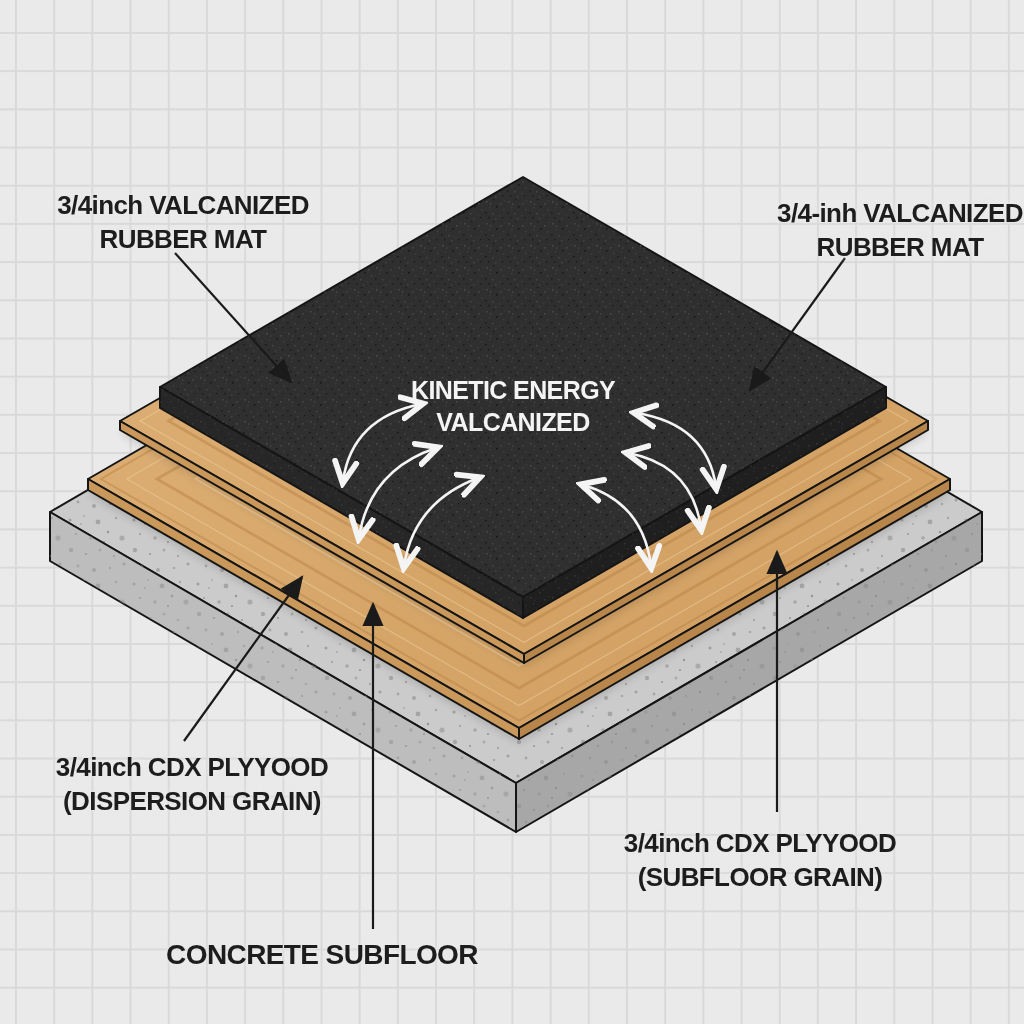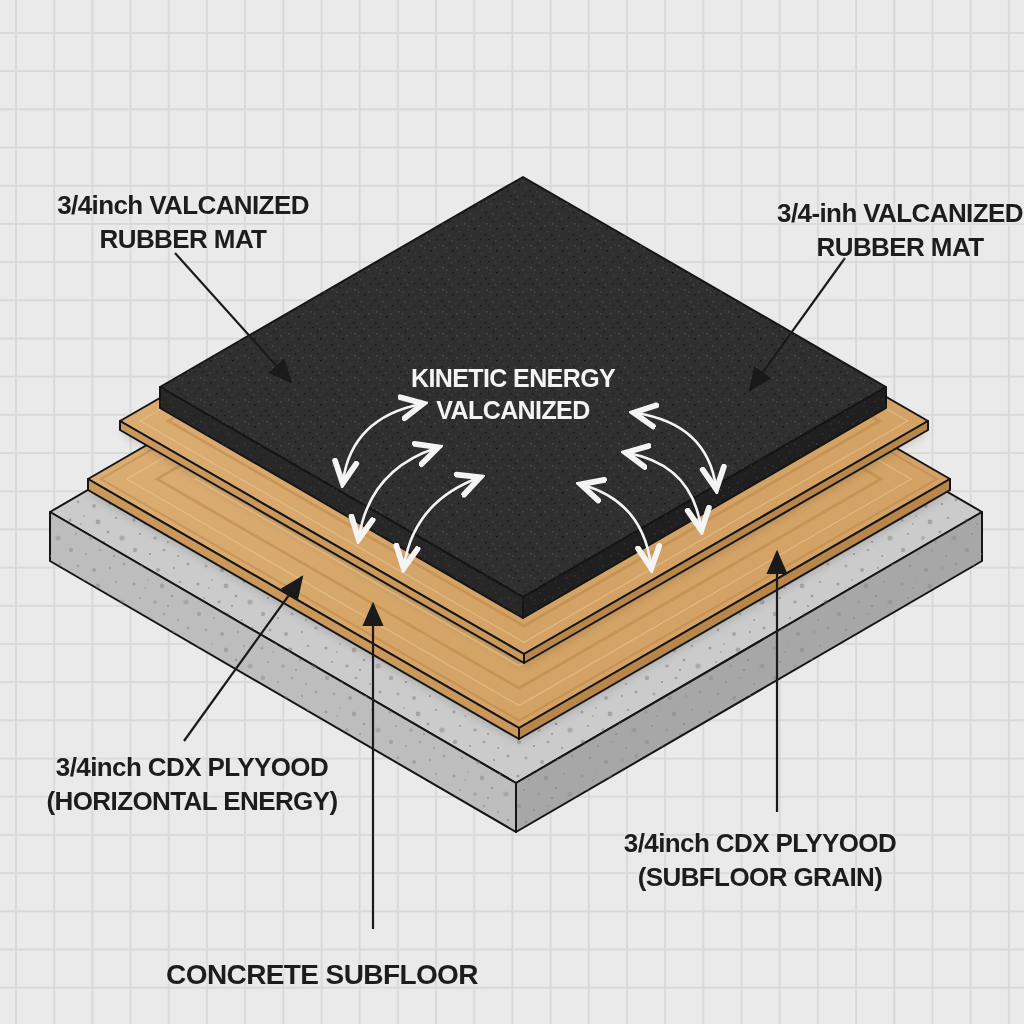--- a/index.html
+++ b/index.html
@@ -182,32 +182,32 @@
   <div class="label lbl-dark" style="left:183px;top:188px;">
     <span class="ln">3/4inch VALCANIZED</span>
     <span class="ln">RUBBER MAT</span>
   </div>
 
   <div class="label lbl-dark" style="left:852px;top:196px;margin-left:48px;">
     <span class="ln">3/4-inh VALCANIZED</span>
     <span class="ln">RUBBER MAT</span>
   </div>
 
-  <div class="label lbl-white" style="left:513px;top:362px;">
+  <div class="label lbl-white" style="left:513px;top:374px;">
     <span class="ln">KINETIC ENERGY</span>
     <span class="ln">VALCANIZED</span>
   </div>
 
   <div class="label lbl-dark" style="left:192px;top:750px;">
     <span class="ln">3/4inch CDX PLYYOOD</span>
-    <span class="ln">(HORIZONTAL ENERGY)</span>
+    <span class="ln">(DISPERSION GRAIN)</span>
   </div>
 
   <div class="label lbl-dark" style="left:760px;top:826px;">
     <span class="ln">3/4inch CDX PLYYOOD</span>
     <span class="ln">(SUBFLOOR GRAIN)</span>
   </div>
 
-  <div class="label lbl-dark lbl-concrete" style="left:322px;top:938px;margin-top:20px;">
+  <div class="label lbl-dark lbl-concrete" style="left:322px;top:938px;">
     <span class="ln">CONCRETE SUBFLOOR</span>
   </div>
 
 </div>
 
 </body></html>

